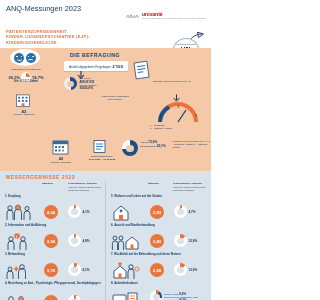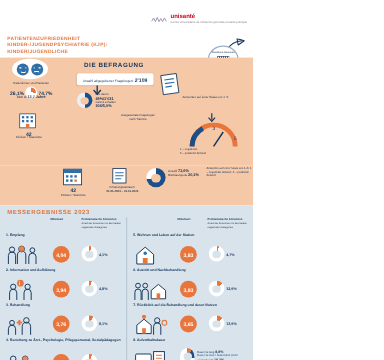--- a/index.html
+++ b/index.html
@@ -263,20 +263,21 @@
   .dual-prob { position: absolute; left: 64px; top: 0px; }
   .dual-line { font-size: 2.3px; color: #15365c; line-height: 3px; }
   .dual-line b { font-size: 3px; }
 </style>
 </head>
 <body>
 
 <div class="page">
 
   <div class="header">
+    <div class="title-sub">ANQ-Messungen 2023</div>
     <div class="brand">
       <svg class="brand-wave" viewBox="0 0 28 12">
         <path d="M1 8 L4 3 L7 9 L10 2 L13 9 L16 4 L19 9 L22 3 L25 8" fill="none" stroke="#9b8fb5" stroke-width="1.6" stroke-linecap="round"></path>
       </svg>
       <div>
         <div class="brand-name">unisanté</div>
         <div class="brand-sub">Centre universitaire de médecine générale et santé publique</div>
       </div>
     </div>
   </div>

